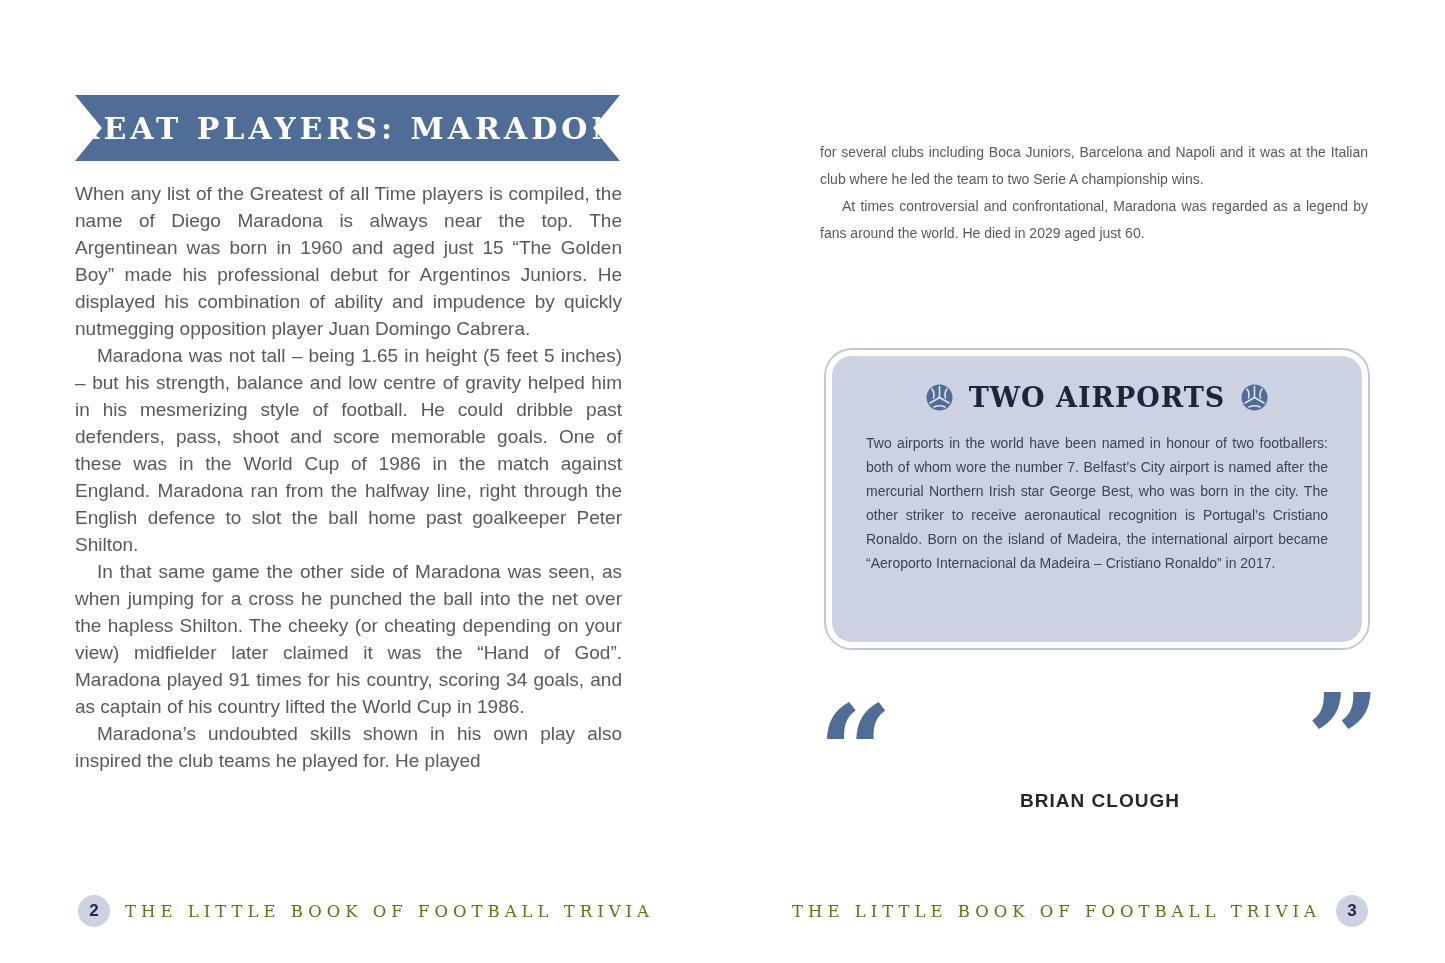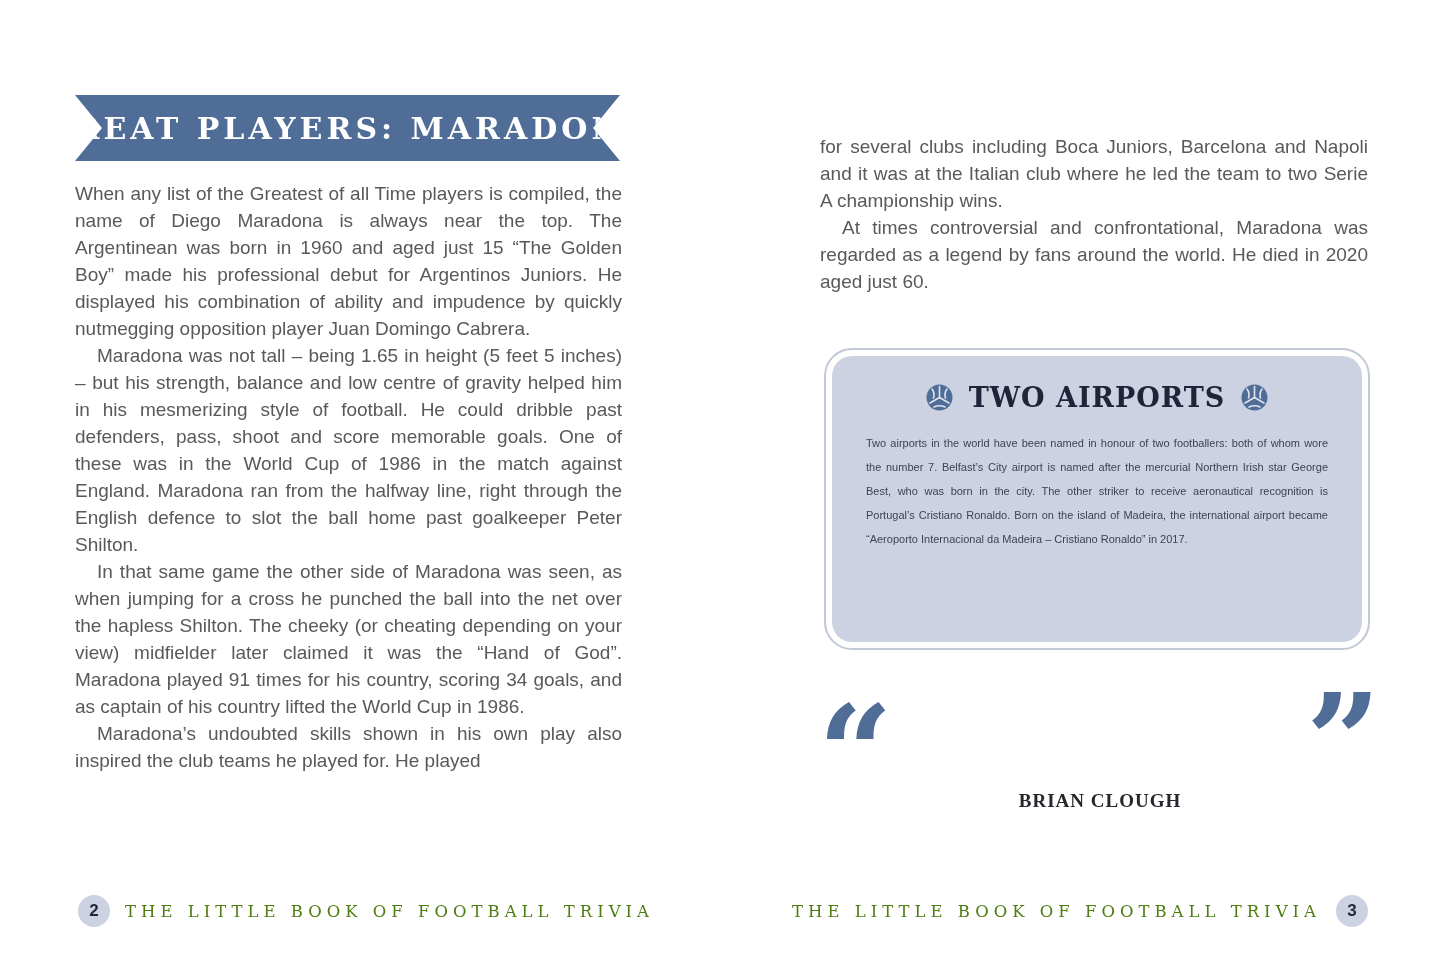--- a/index.html
+++ b/index.html
@@ -21,22 +21,22 @@
   }
   .left-body {
     position:absolute; left:75px; top:180px; width:547px;
     color:#58595b; font-size:19px; line-height:27px; text-align:justify;
   }
   .left-body p, .right-body p { margin:0; }
   p.indent { text-indent:22px; }
 
   
   .right-body {
-    position:absolute; left:820px; top:133px; width:548px;
-    color:#58595b; font-size:19px; line-height:27px; text-align:justify;
+    position:absolute; left:820px; top:139px; width:548px;
+    color:#58595b; font-size:14px; line-height:27px; text-align:justify;
   }
 
   .info-box {
     position:absolute; left:824px; top:348px; width:546px; height:302px;
     border:2px solid #c3c8d6; border-radius:28px; box-sizing:border-box;
     padding:6px; background:#ffffff;
   }
   .info-box-inner {
     width:100%; height:100%; background:#cdd2e2; border-radius:20px;
     box-sizing:border-box; padding:26px 34px 20px 34px;
@@ -44,31 +44,31 @@
   .info-title-row {
     display:flex; align-items:center; justify-content:center; gap:16px;
     margin-bottom:18px;
   }
   .info-title {
     font-family:"DejaVu Serif", serif; font-weight:bold; font-size:27px;
     color:#20243a; letter-spacing:1px; white-space:nowrap;
   }
   .football { width:27px; height:27px; flex:0 0 auto; }
   .info-body {
-    font-size:11px; line-height:24px; color:#3d4254; text-align:justify;
+    font-size:14px; line-height:24px; color:#3d4254; text-align:justify;
   }
 
   .quote-text {
     position:absolute; left:895px; top:694px; width:410px;
     font-family:"DejaVu Serif", serif; font-size:22px; line-height:28px;
     color:#2e2d2b; text-align:left;
   }
   .quote-attrib {
     position:absolute; left:895px; top:790px; width:410px; text-align:center;
-    font-family:Liberation Serif, serif; font-weight:bold; font-size:19px;
+    font-family:Liberation Sans, sans-serif; font-weight:bold; font-size:19px;
     letter-spacing:1px; color:#26262c;
   }
   .qmark {
     position:absolute; font-family:"DejaVu Serif", serif; font-weight:bold;
     color:#4f6d97; font-size:130px; line-height:1; height:80px; overflow:hidden;
   }
   .qmark-open  { left:818px; top:688px; width:78px; }
   .qmark-close { left:1306px; top:676px; width:70px; height:130px;
                  display:flex; align-items:flex-end; }
 
@@ -107,21 +107,21 @@
     <p class="indent">Maradona’s undoubted skills shown in his own play also inspired the club teams he played for. He played</p>
   </div>
 
   <div class="footer-left">
     <div class="page-circle">2</div>
     <div class="footer-title">THE LITTLE BOOK OF FOOTBALL TRIVIA</div>
   </div>
 
   <div class="right-body">
     <p>for several clubs including Boca Juniors, Barcelona and Napoli and it was at the Italian club where he led the team to two Serie A championship wins.</p>
-    <p class="indent">At times controversial and confrontational, Maradona was regarded as a legend by fans around the world. He died in 2020 aged just 60.</p>
+    <p class="indent">At times controversial and confrontational, Maradona was regarded as a legend by fans around the world. He died in 2029 aged just 60.</p>
   </div>
 
   <div class="info-box">
     <div class="info-box-inner">
       <div class="info-title-row">
         <svg class="football" viewBox="0 0 27 27">
           <circle cx="13.5" cy="13.5" r="13" fill="#4f6d97"></circle>
           <g stroke="#dfe3ee" stroke-width="1.6" fill="none" stroke-linecap="round">
             <path d="M13.5 13.5 L13.5 2.5"></path>
             <path d="M13.5 13.5 L23 19"></path>

